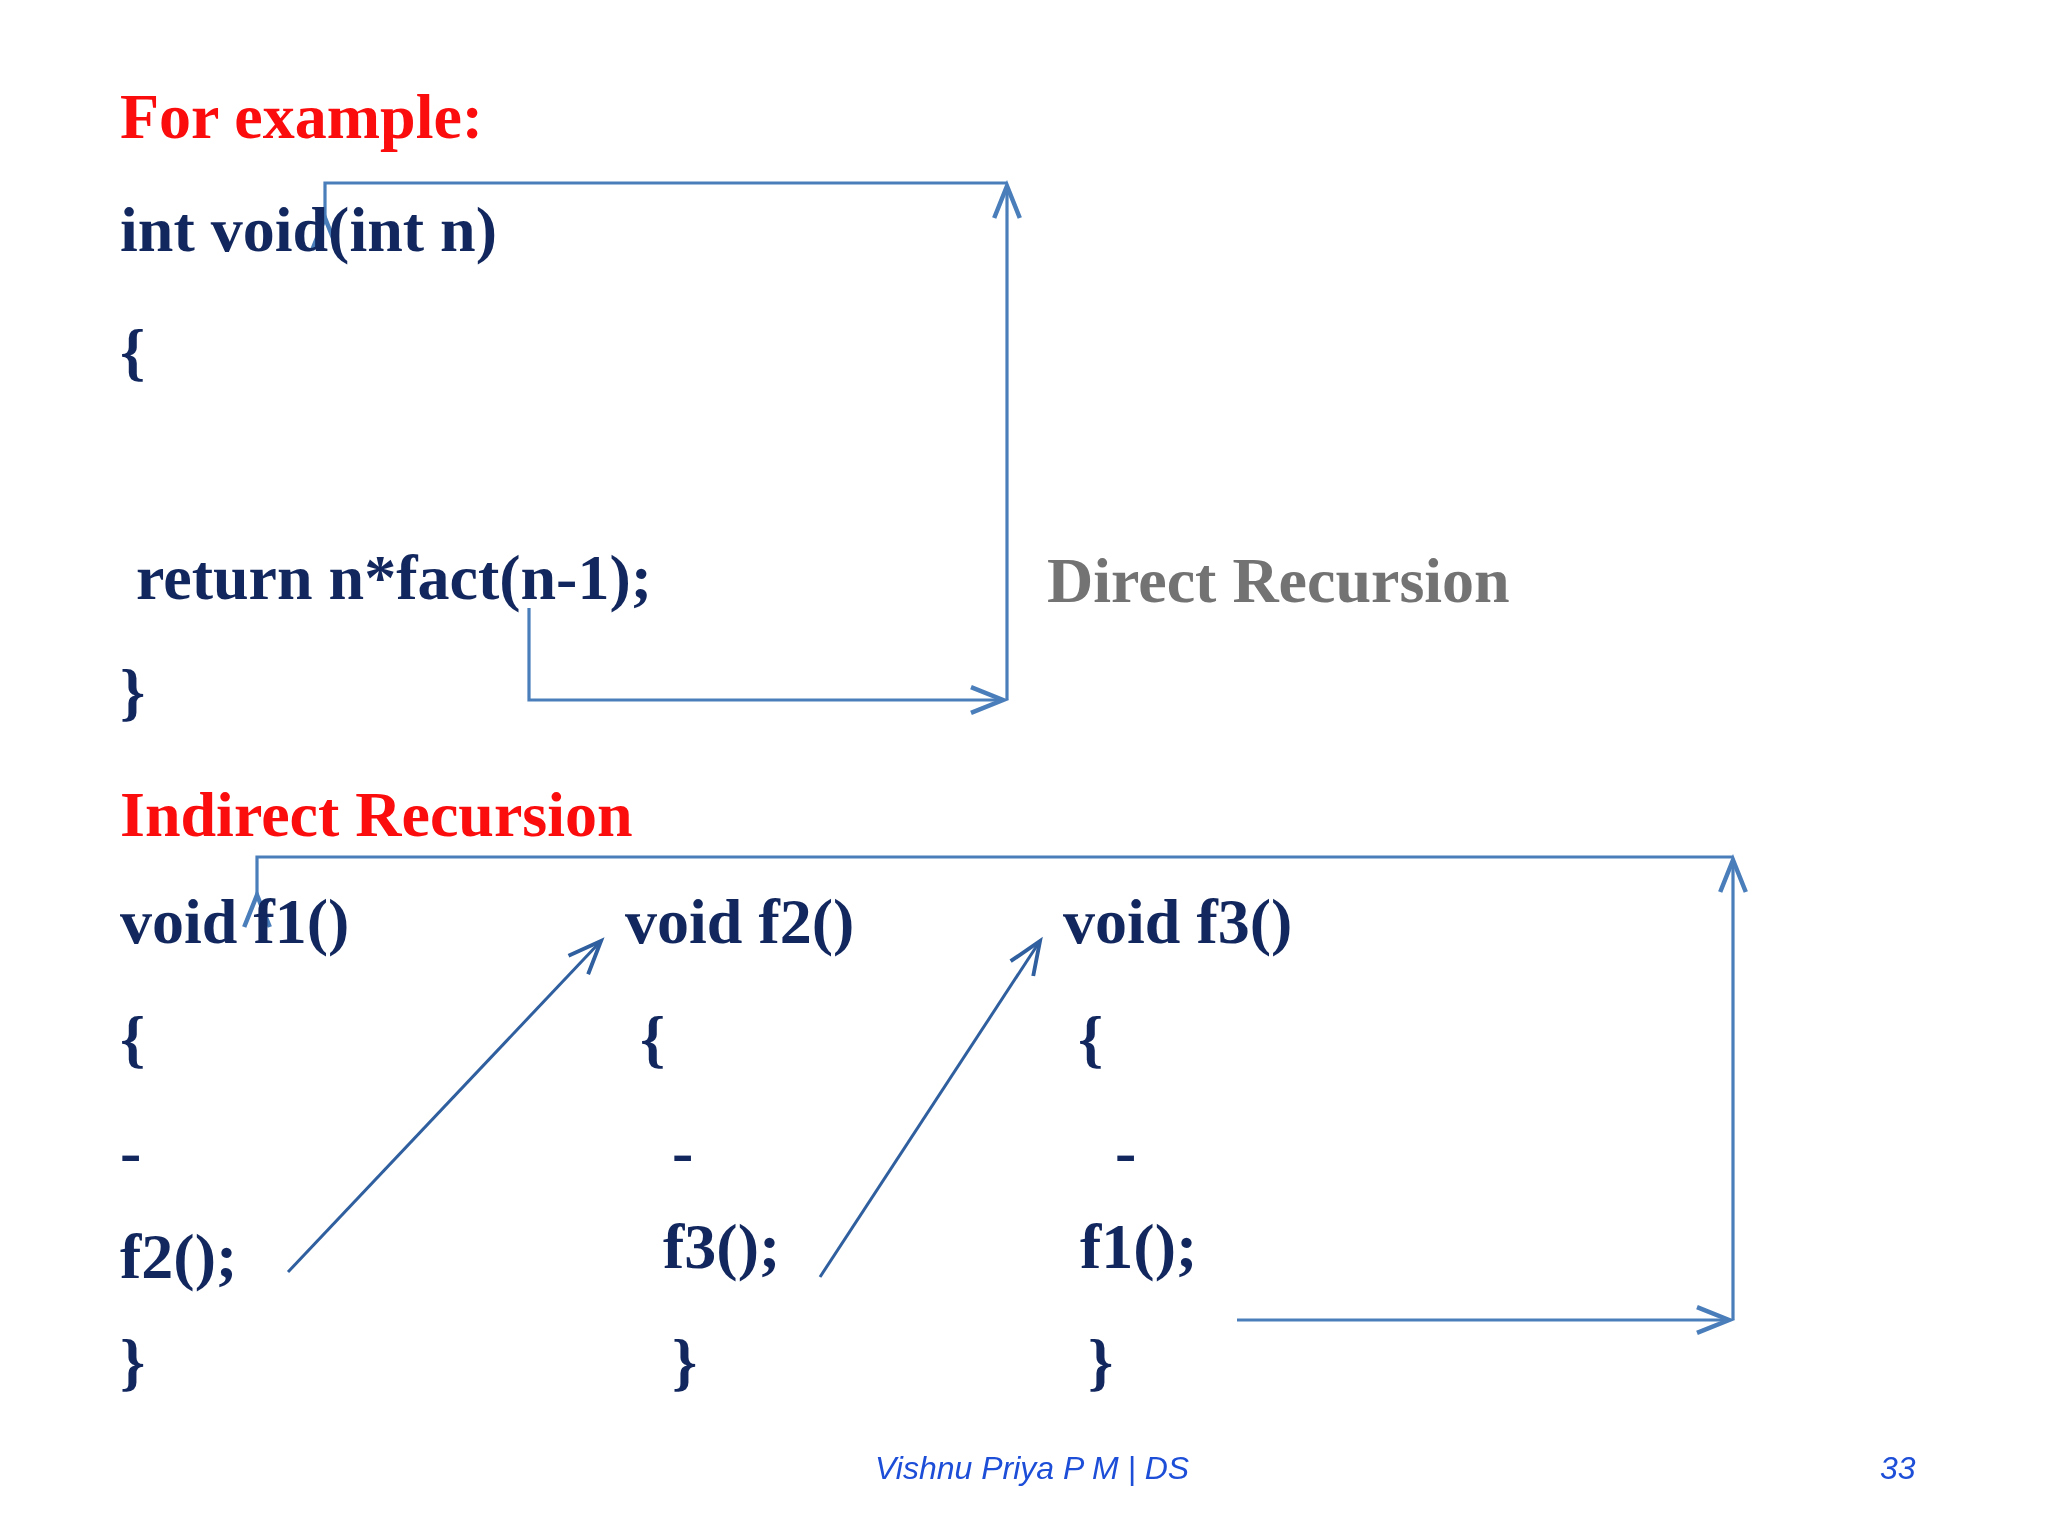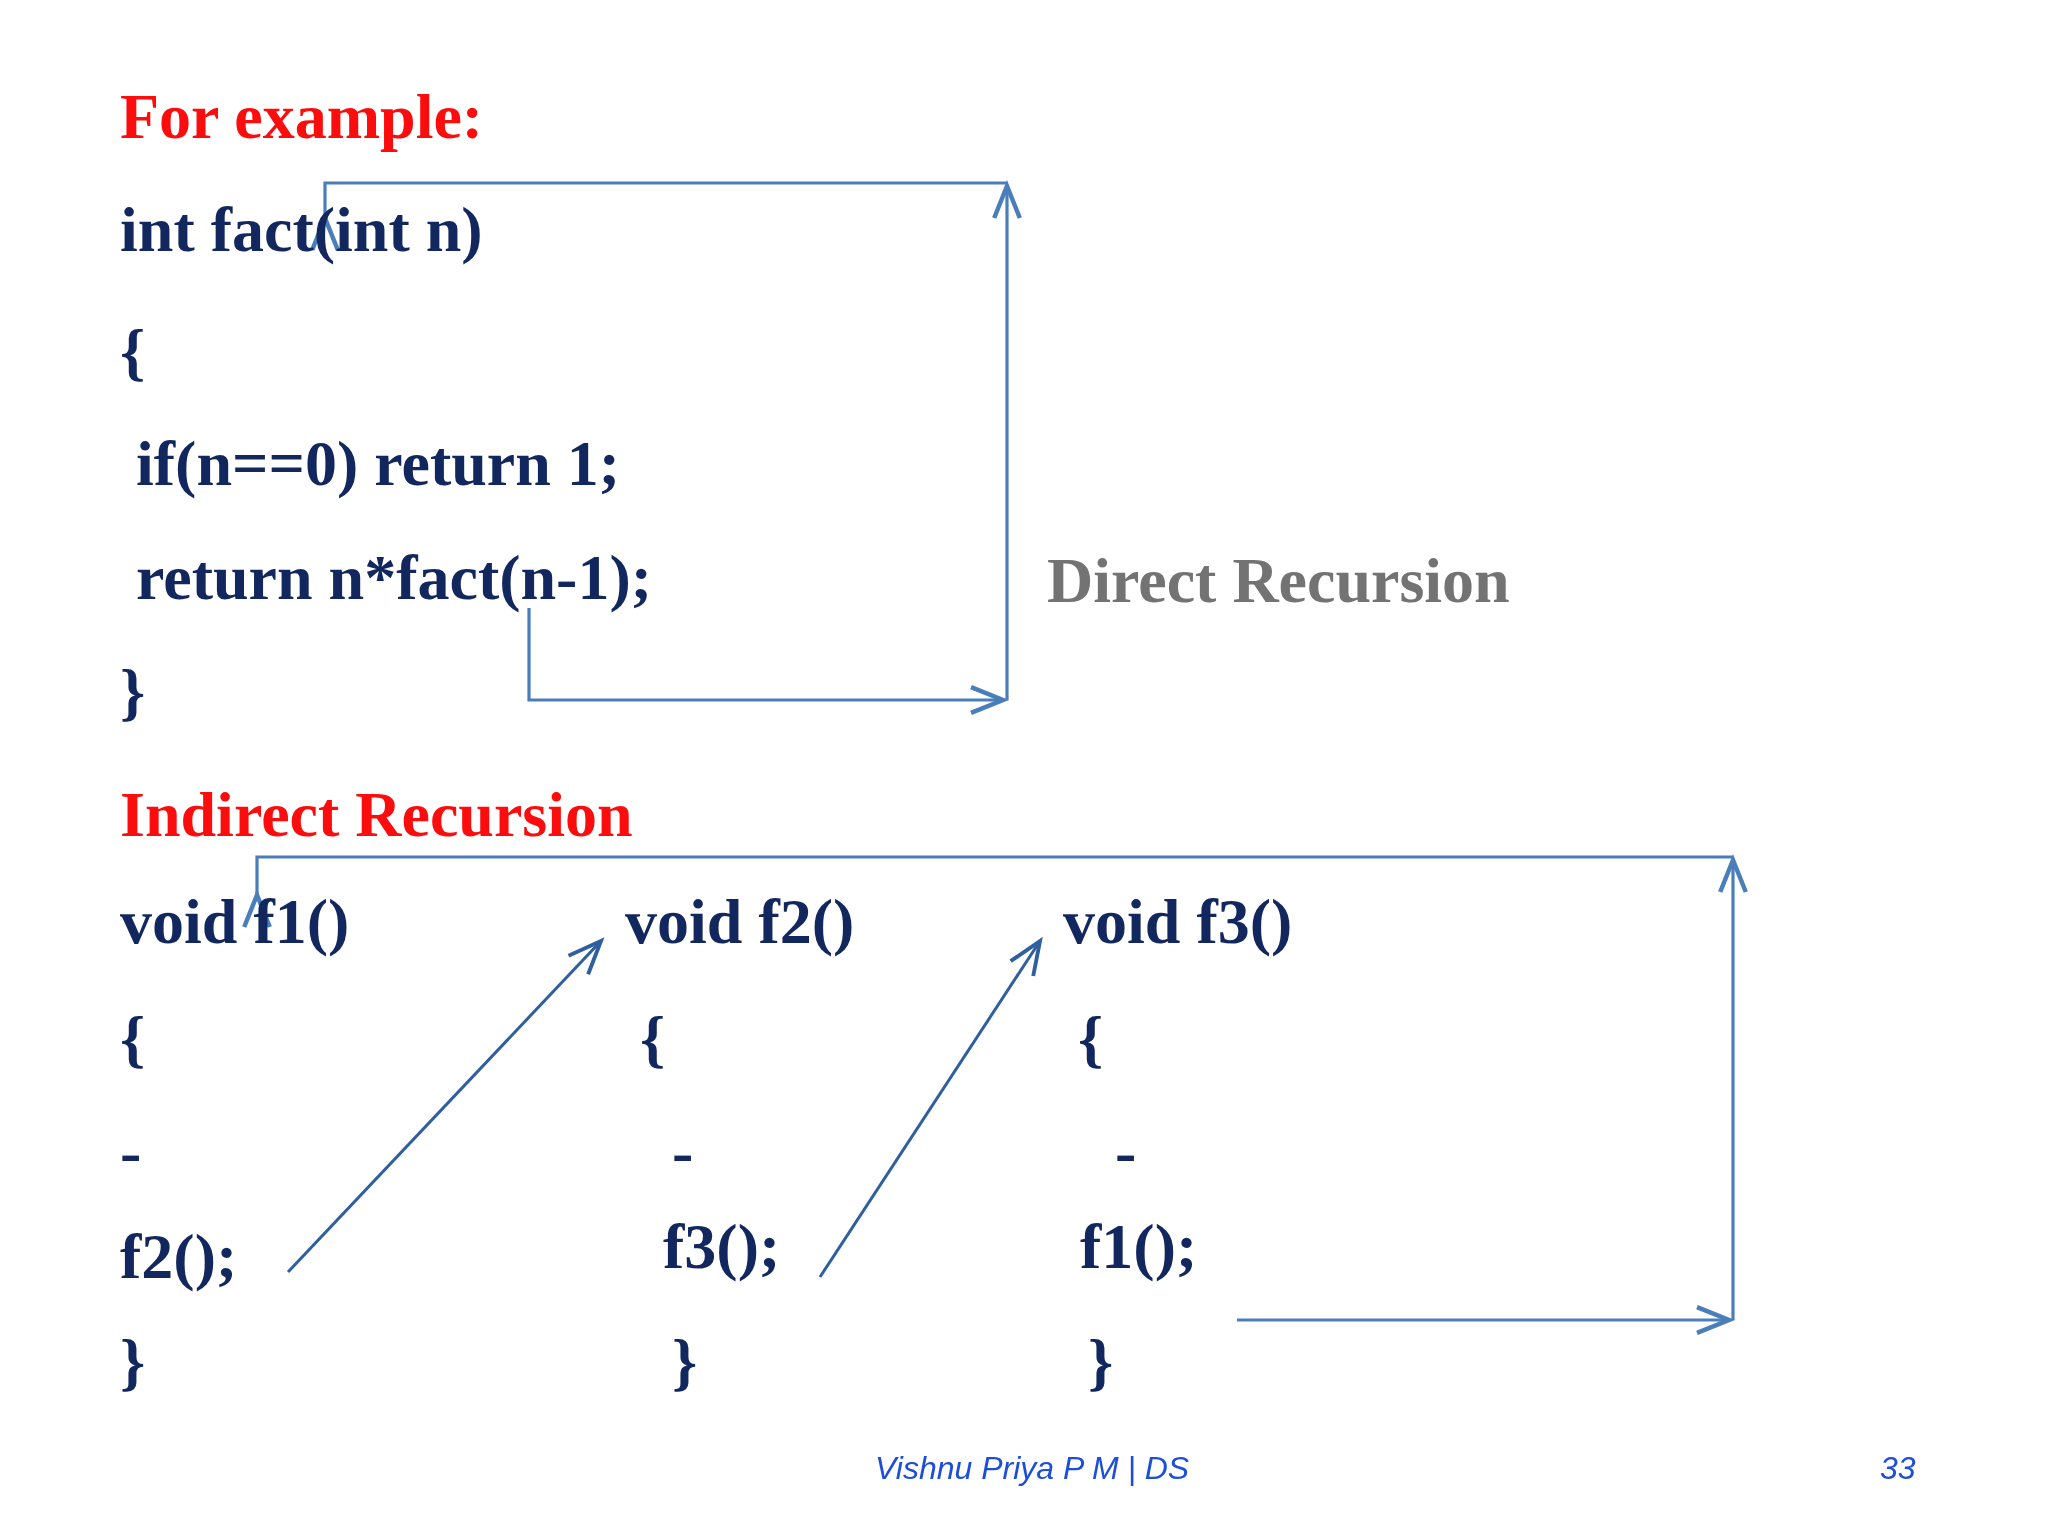--- a/index.html
+++ b/index.html
@@ -88,25 +88,24 @@
       <path d="M288,1272 L601,941" marker-end="url(#ah-open2)"></path>
     </g>
 
     <g stroke="#2f5f9e" stroke-width="3" fill="none">
       <path d="M820,1277 L1040,941" marker-end="url(#ah-open2)"></path>
     </g>
   </svg>
 
   <div class="txt heading-red" style="left:120px; top:85px;">For example:</div>
 
-  <div class="txt code" style="left:120px; top:198px;">int fact(int n)</div>
+  <div class="txt code" style="left:120px; top:198px;">int void(int n)</div>
 
   <div class="txt code" style="left:120px; top:320px;">{</div>
 
-  <div class="txt code" style="left:120px; top:432px;"> if(n==0) return 1;</div>
 
   <div class="txt code" style="left:120px; top:546px;"> return n*fact(n-1);</div>
 
   <div class="txt code" style="left:120px; top:660px;">}</div>
 
   <div class="txt label-navy" style="left:1047px; top:549px;">Direct Recursion</div>
 
   <div class="txt heading-red" style="left:120px; top:775px;margin-top:8px;">Indirect Recursion</div>
 
   <div class="txt code" style="left:120px; top:890px;">void f1()</div>

